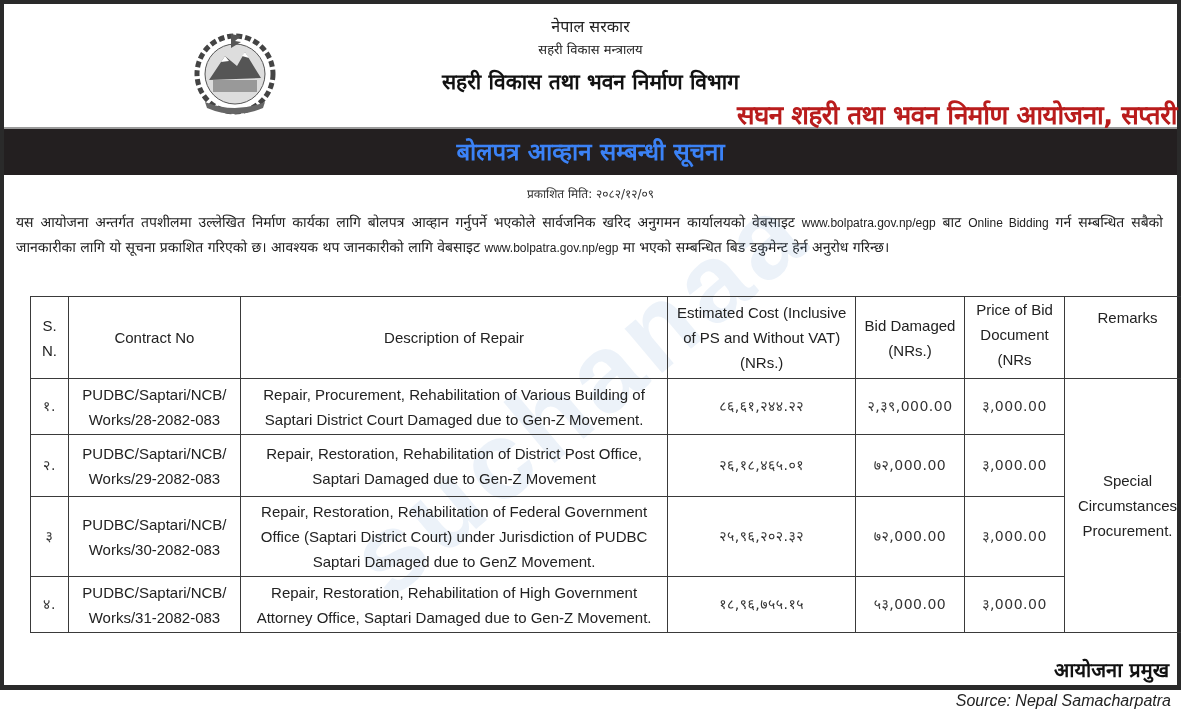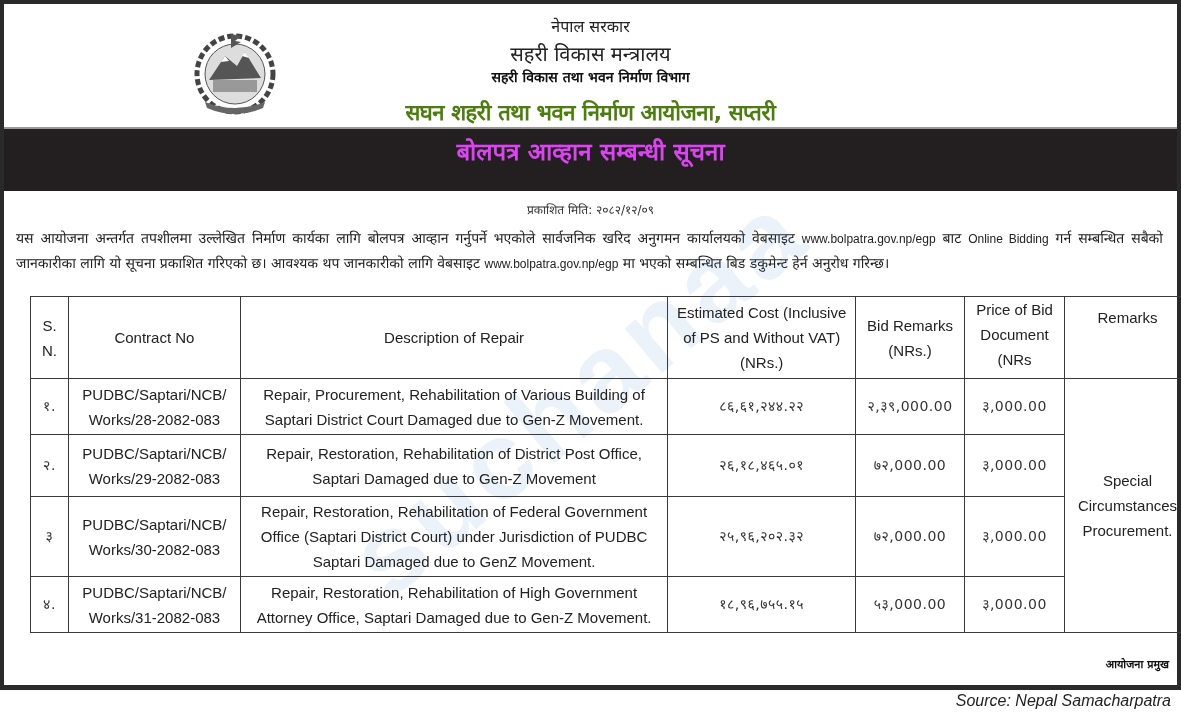--- a/index.html
+++ b/index.html
@@ -7,25 +7,25 @@
     body { font-family: "Liberation Sans", sans-serif; color: #1a1a1a; position: relative; }
     .frame {
       position: absolute; left: 0; top: 0; width: 1181px; height: 690px;
       border: 4px solid #2a2a2a; border-bottom-width: 5px; background: #fff;
     }
     .header { position: relative; height: 123px; text-align: center; }
     .emblem {
       position: absolute; left: 183px; top: 24px; width: 96px; height: 90px;
     }
     .h-line1 { position: absolute; left: 0; right: 0; top: 11px; font-family: "DejaVu Sans", sans-serif; font-size: 16px; color: #222; }
-    .h-line2 { position: absolute; left: 0; right: 0; top: 36px; font-family: "DejaVu Sans", sans-serif; font-size: 20px; color: #222; }
-    .h-line3 { position: absolute; left: 0; right: 0; top: 63px; font-family: "DejaVu Sans", sans-serif; font-size: 14px; font-weight: bold; color: #111; }
-    .h-line4 { position: absolute; left: 0; right: 0; top: 92px; font-family: "DejaVu Sans", sans-serif; font-size: 22px; font-weight: bold; color: #4d7c0f; letter-spacing: -0.5px; }
+    .h-line2 { position: absolute; left: 0; right: 0; top: 36px; font-family: "DejaVu Sans", sans-serif; font-size: 13px; color: #222; }
+    .h-line3 { position: absolute; left: 0; right: 0; top: 63px; font-family: "DejaVu Sans", sans-serif; font-size: 21px; font-weight: bold; color: #111; }
+    .h-line4 { position: absolute; left: 0; right: 0; top: 92px; font-family: "DejaVu Sans", sans-serif; font-size: 26px; font-weight: bold; color: #b91c1c; letter-spacing: -0.5px; text-align: right; }
     .banner {
-      height: 64px; background: #231f20; color: #d946ef; text-align: center;
+      height: 48px; background: #231f20; color: #3b82f6; text-align: center;
       font-family: "DejaVu Sans", sans-serif; font-weight: bold; font-size: 24px;
       line-height: 46px; border-top: 2px solid #9a9a9a;
     }
     .pubdate { text-align: center; margin-top: 10px; font-family: "DejaVu Sans", sans-serif; font-size: 12px; color: #333; }
     .intro {
       margin: 8px 14px 0 12px; font-family: "DejaVu Sans", sans-serif; font-size: 14px; line-height: 24px;
       text-align: justify; color: #222;
     }
     .intro .en { font-family: "Liberation Sans", sans-serif; font-size: 12px; }
     table.works {
@@ -35,21 +35,21 @@
     table.works th, table.works td {
       border: 1.5px solid #3a3a3a; text-align: center; vertical-align: middle; padding: 0 4px; line-height: 25px;
       font-weight: normal;
     }
     table.works thead tr { height: 82px; }
     table.works th { vertical-align: middle; }
     .np { font-family: "DejaVu Sans", sans-serif; font-size: 14px; color: #333; letter-spacing: 0.5px; }
     .r1 { height: 56px; } .r2 { height: 62px; } .r3 { height: 80px; } .r4 { height: 56px; }
     .sign {
       position: absolute; right: 12px; top: 656px; font-family: "DejaVu Sans", sans-serif;
-      font-weight: bold; font-size: 11px; color: #111;
+      font-weight: bold; font-size: 20px; color: #111;
     }
     .source {
       position: absolute; right: 10px; top: 692px; font-family: "Liberation Sans", sans-serif;
       font-style: italic; font-size: 16px; color: #222; margin-left: 11px;
     }
     .watermark {
       position: absolute; left: 300px; top: 330px; font-family: "Liberation Sans", sans-serif;
       font-size: 110px; font-weight: bold; color: rgba(70,130,200,0.10); transform: rotate(-40deg);
       pointer-events: none; letter-spacing: 6px;
     }
@@ -95,21 +95,21 @@
       <col style="width:109px">
       <col style="width:100px">
       <col style="width:126px">
   </colgroup>
   <thead>
     <tr>
       <th>S. N.</th>
       <th>Contract No</th>
       <th>Description of Repair</th>
       <th>Estimated Cost (Inclusive of PS and Without VAT) (NRs.)</th>
-      <th>Bid Remarks (NRs.)</th>
+      <th>Bid Damaged (NRs.)</th>
       <th style="vertical-align:top;">Price of Bid Document (NRs</th>
       <th style="vertical-align:top;padding-top:8px">Remarks</th>
     </tr>
   </thead>
   <tbody>
     <tr class="r1">
       <td class="np">१.</td>
       <td>PUDBC/Saptari/NCB/ Works/28-2082-083</td>
       <td>Repair, Procurement, Rehabilitation of Various Building of Saptari District Court Damaged due to Gen-Z Movement.</td>
       <td class="np">८६,६१,२४४.२२</td>

